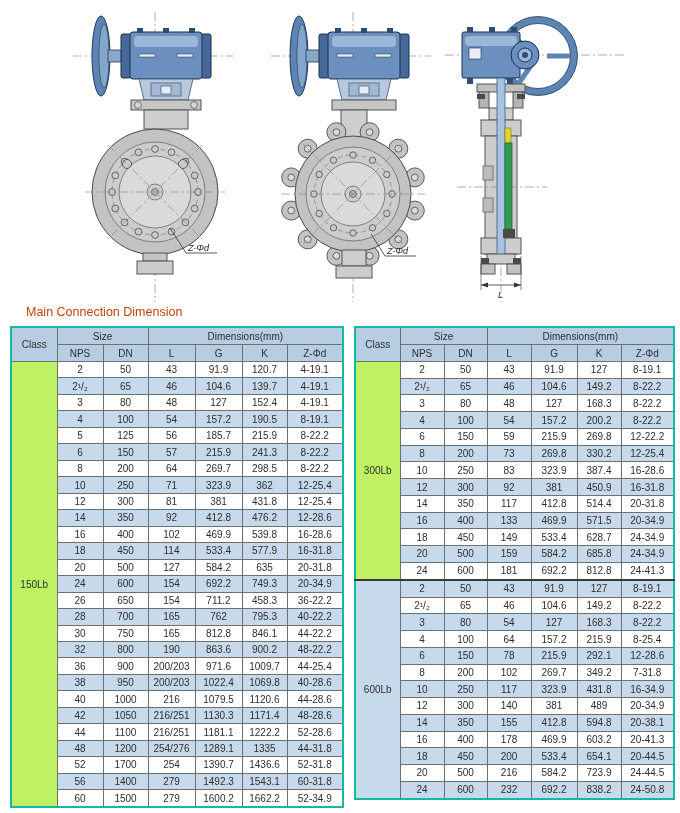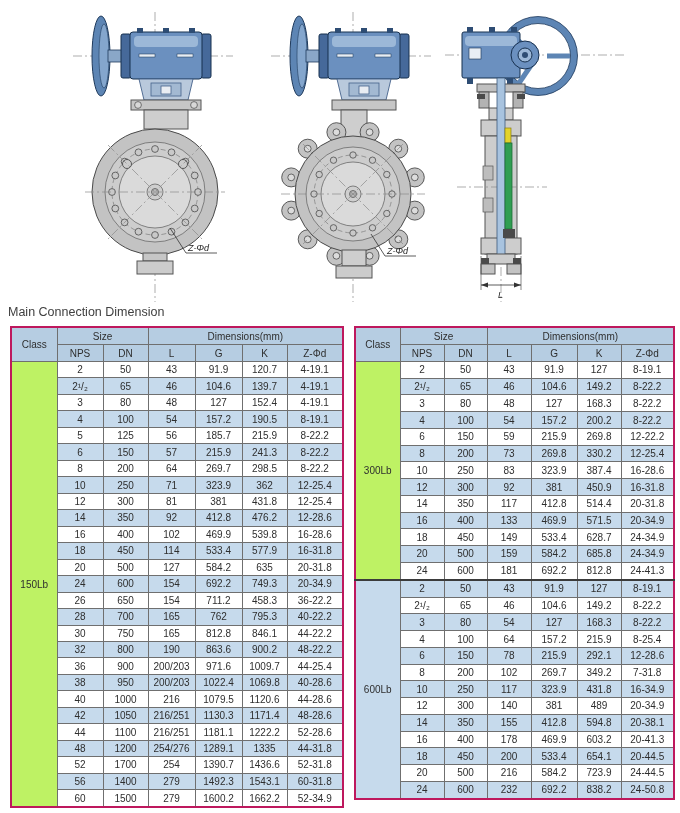--- a/index.html
+++ b/index.html
@@ -8,26 +8,26 @@
 
   
   .drawing{position:absolute;}
   .cl{stroke:#8a8a8a;stroke-width:.7;stroke-dasharray:9 3 2 3;fill:none;}
   .lbl{font:italic 9px "Liberation Sans",sans-serif;fill:#222;}
   .boltring circle{fill:#c9c9c9;stroke:#4c4c4c;stroke-width:.8;}
   .lugring circle.lug{fill:#c3c3c3;stroke:#4a4a4a;stroke-width:.9;}
   .lugring circle.hole{fill:#dcdcdc;stroke:#4a4a4a;stroke-width:.8;}
 
   
-  #title{position:absolute;left:8px;top:305px;font-size:12.5px;color:#404040;}
+  #title{position:absolute;left:26px;top:305px;font-size:12.5px;color:#c2410c;}
   .dimtable{position:absolute;border-collapse:collapse;table-layout:fixed;
             font-size:10px;text-align:center;}
   .dimtable th,.dimtable td{border:1px solid #6f6f6f;padding:0;vertical-align:middle;
             overflow:hidden;white-space:nowrap;}
-  .dimtable{border:2px solid #be185d;}
+  .dimtable{border:2px solid #14b8a6;}
   .dimtable thead th{background:var(--header-bg,#b6cde2);font-weight:normal;height:16px;}
   .dimtable tr.alt td{background:var(--row-alt-bg,#c6daec);}
   .dimtable td.class-cell{background:#bef264;}
   .dimtable tr.section-start td{border-top:2px solid #3b3b3b;}
   #table-left{left:10px;top:326px;width:332px;height:482px;}
   #table-right{left:354px;top:326px;width:319px;height:474px;}
 </style>
 </head>
 <body>
 

